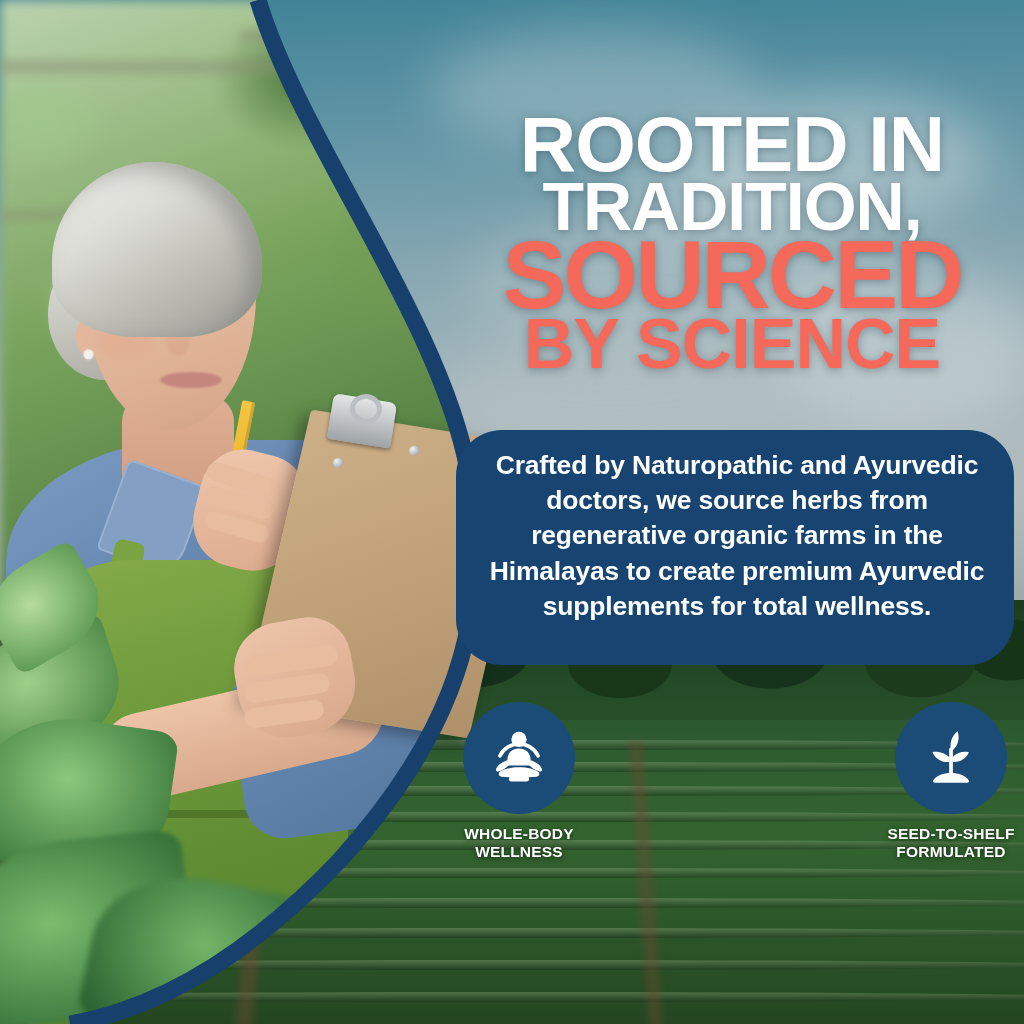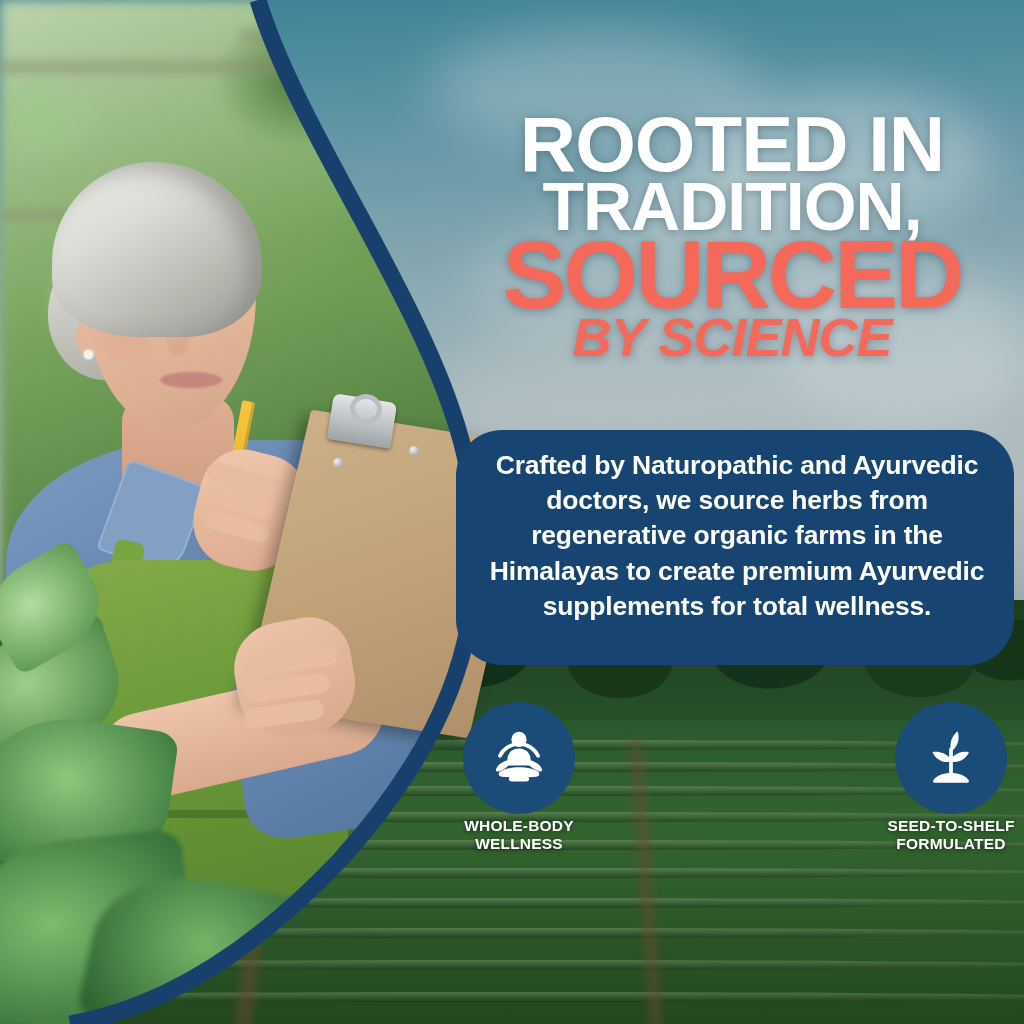--- a/index.html
+++ b/index.html
@@ -242,21 +242,21 @@
     letter-spacing:-1px;
     line-height:.84;
     text-shadow:0 2px 10px rgba(20,40,55,.35);
   }
   .hl-line{display:block;}
   .hl-white{color:#ffffff;}
   .hl-accent{color:#f4695a;}
   .hl-1{font-size:78px;}
   .hl-2{font-size:68px;}
   .hl-3{font-size:96px;letter-spacing:-3px;}
-  .hl-4{font-size:54px;letter-spacing:-1px;font-style:italic;}
+  .hl-4{font-size:70px;letter-spacing:-1px;}
 
   
   .panel{
     position:absolute;left:456px;top:430px;width:558px;height:235px;
     background:#174470;
     border-radius:46px;
   }
   .panel-text{
     position:absolute;left:470px;top:448px;width:534px;
     color:#ffffff;text-align:center;font-weight:bold;
@@ -268,21 +268,21 @@
     position:absolute;left:452px;top:702px;width:566px;height:165px;
     display:flex;justify-content:space-between;
   }
   .badge{width:134px;display:flex;flex-direction:column;align-items:center;}
   .badge-circle{
     width:112px;height:112px;border-radius:50%;
     background:#1b4b77;
     display:flex;align-items:center;justify-content:center;
   }
   .badge-label{
-    margin-top:3px;color:#ffffff;font-weight:bold;
+    margin-top:11px;color:#ffffff;font-weight:bold;
     font-size:15.5px;line-height:1.18;text-align:center;
     letter-spacing:.2px;
     text-shadow:0 1px 5px rgba(0,0,0,.6);
     white-space:pre-line;
   }
 </style>
 </head>
 <body>
 
 <div class="stage">

